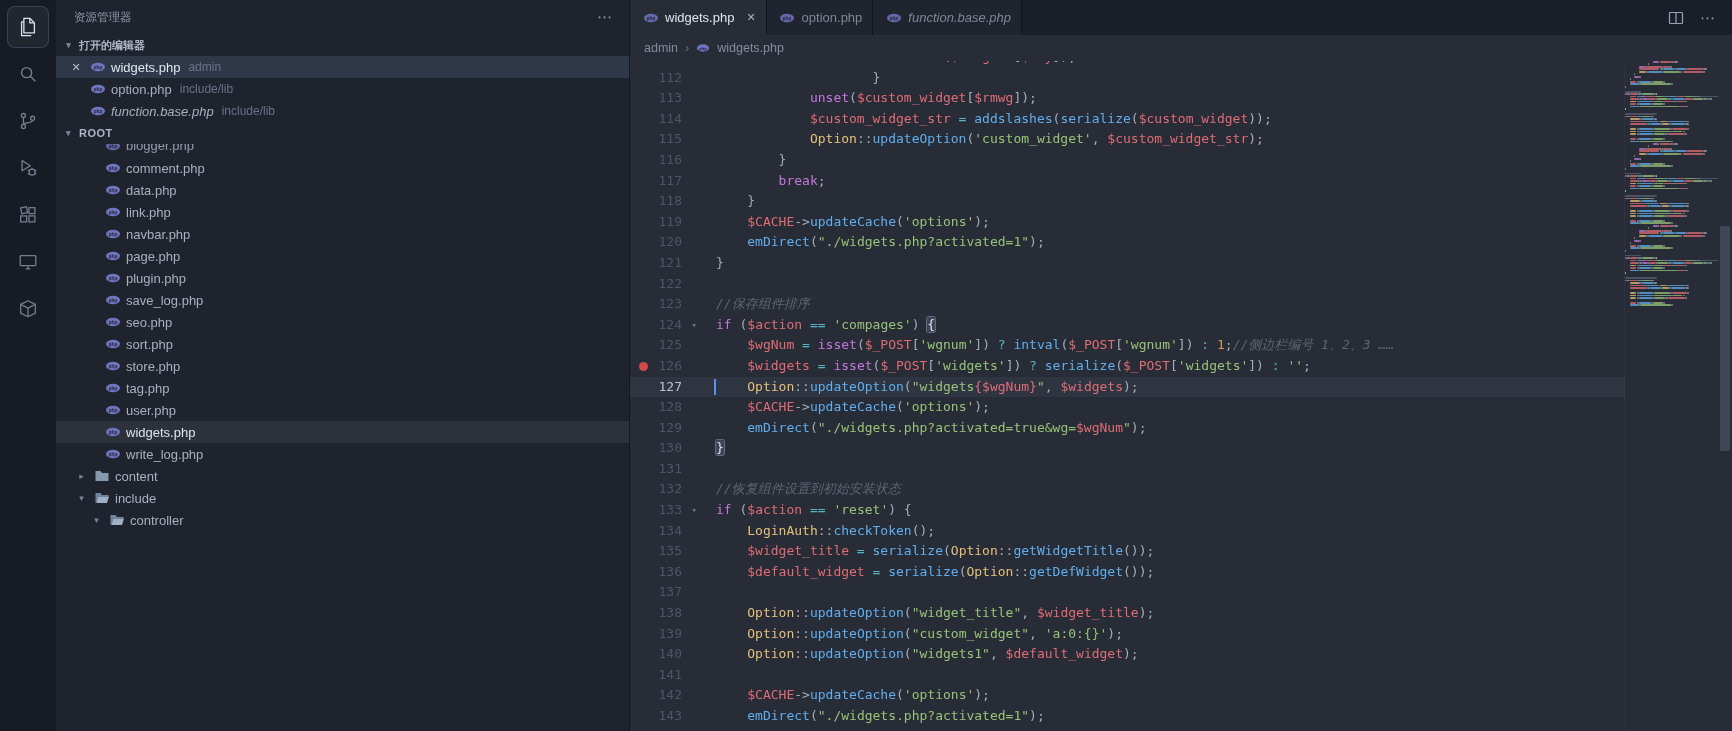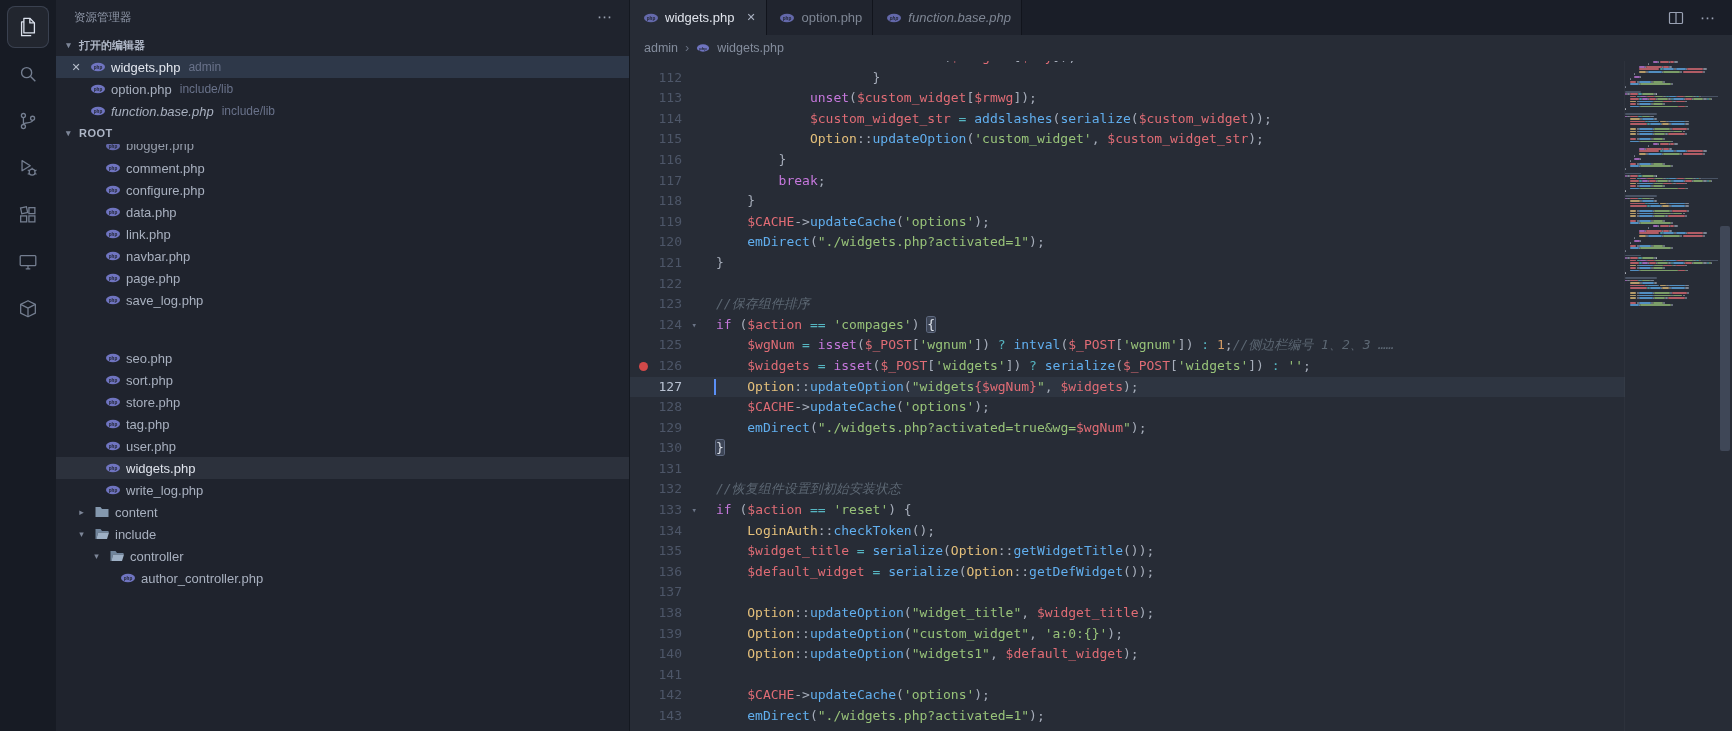--- a/index.html
+++ b/index.html
@@ -202,68 +202,68 @@
           </span>
           <span class="fname">comment.php</span>
         </div>
         <div class="row tree" style="padding-left: 48px;">
           <span class="fi-wrap">
             <svg class="fi" viewBox="0 0 16 16">
               <ellipse cx="8" cy="8" rx="7" ry="4.2" fill="#6f74c0"></ellipse>
               <text x="8" y="9.8" font-size="4.6" text-anchor="middle" fill="#20242e" font-family="sans-serif" font-weight="bold">php</text>
             </svg>
           </span>
-          <span class="fname">configure.php</span>
+          <span class="fname">data.php</span>
         </div>
         <div class="row tree" style="padding-left: 48px;">
           <span class="fi-wrap">
             <svg class="fi" viewBox="0 0 16 16">
               <ellipse cx="8" cy="8" rx="7" ry="4.2" fill="#6f74c0"></ellipse>
               <text x="8" y="9.8" font-size="4.6" text-anchor="middle" fill="#20242e" font-family="sans-serif" font-weight="bold">php</text>
             </svg>
           </span>
-          <span class="fname">data.php</span>
+          <span class="fname">link.php</span>
         </div>
         <div class="row tree" style="padding-left: 48px;">
           <span class="fi-wrap">
             <svg class="fi" viewBox="0 0 16 16">
               <ellipse cx="8" cy="8" rx="7" ry="4.2" fill="#6f74c0"></ellipse>
               <text x="8" y="9.8" font-size="4.6" text-anchor="middle" fill="#20242e" font-family="sans-serif" font-weight="bold">php</text>
             </svg>
           </span>
-          <span class="fname">link.php</span>
+          <span class="fname">navbar.php</span>
         </div>
         <div class="row tree" style="padding-left: 48px;">
           <span class="fi-wrap">
             <svg class="fi" viewBox="0 0 16 16">
               <ellipse cx="8" cy="8" rx="7" ry="4.2" fill="#6f74c0"></ellipse>
               <text x="8" y="9.8" font-size="4.6" text-anchor="middle" fill="#20242e" font-family="sans-serif" font-weight="bold">php</text>
             </svg>
           </span>
-          <span class="fname">navbar.php</span>
+          <span class="fname">page.php</span>
         </div>
         <div class="row tree" style="padding-left: 48px;">
           <span class="fi-wrap">
             <svg class="fi" viewBox="0 0 16 16">
               <ellipse cx="8" cy="8" rx="7" ry="4.2" fill="#6f74c0"></ellipse>
               <text x="8" y="9.8" font-size="4.6" text-anchor="middle" fill="#20242e" font-family="sans-serif" font-weight="bold">php</text>
             </svg>
           </span>
-          <span class="fname">page.php</span>
+          <span class="fname">plugin.php</span>
         </div>
         <div class="row tree" style="padding-left: 48px;">
           <span class="fi-wrap">
             <svg class="fi" viewBox="0 0 16 16">
               <ellipse cx="8" cy="8" rx="7" ry="4.2" fill="#6f74c0"></ellipse>
               <text x="8" y="9.8" font-size="4.6" text-anchor="middle" fill="#20242e" font-family="sans-serif" font-weight="bold">php</text>
             </svg>
           </span>
           <span class="fname">save_log.php</span>
         </div>
-        <div class="row tree" style="padding-left: 48px; margin-top: 36px;">
+        <div class="row tree" style="padding-left: 48px;">
           <span class="fi-wrap">
             <svg class="fi" viewBox="0 0 16 16">
               <ellipse cx="8" cy="8" rx="7" ry="4.2" fill="#6f74c0"></ellipse>
               <text x="8" y="9.8" font-size="4.6" text-anchor="middle" fill="#20242e" font-family="sans-serif" font-weight="bold">php</text>
             </svg>
           </span>
           <span class="fname">seo.php</span>
         </div>
         <div class="row tree" style="padding-left: 48px;">
           <span class="fi-wrap">
@@ -340,29 +340,20 @@
         </div>
         <div class="row tree" style="padding-left: 34px;">
           <span class="chev">▾</span>
           <span class="fi-wrap">
             <svg class="fi" viewBox="0 0 16 16">
               <path d="M1.5 3h5l1.5 2h6.5v1.5H4L2.5 13h-1z" fill="#71859c"></path>
               <path d="M4 6.5h11L13 13H2.5z" fill="#9eb0c5"></path>
             </svg>
           </span>
           <span class="fname">controller</span>
-        </div>
-        <div class="row tree" style="padding-left: 63px;">
-          <span class="fi-wrap">
-            <svg class="fi" viewBox="0 0 16 16">
-              <ellipse cx="8" cy="8" rx="7" ry="4.2" fill="#6f74c0"></ellipse>
-              <text x="8" y="9.8" font-size="4.6" text-anchor="middle" fill="#20242e" font-family="sans-serif" font-weight="bold">php</text>
-            </svg>
-          </span>
-          <span class="fname">author_controller.php</span>
         </div>
       </div>
   </div>
 
   <div class="editor">
     <div class="tabbar">
       <div style="display:flex">
           <div class="tab active">
             <span class="fi-wrap">
               <svg class="fi" viewBox="0 0 16 16">

